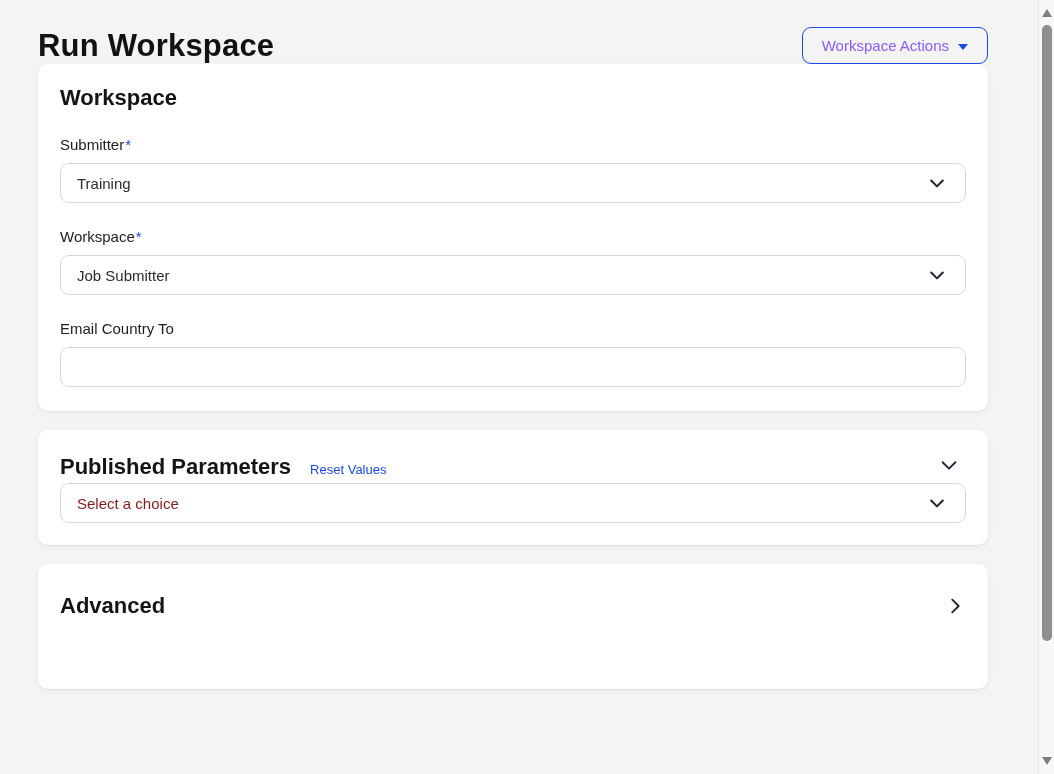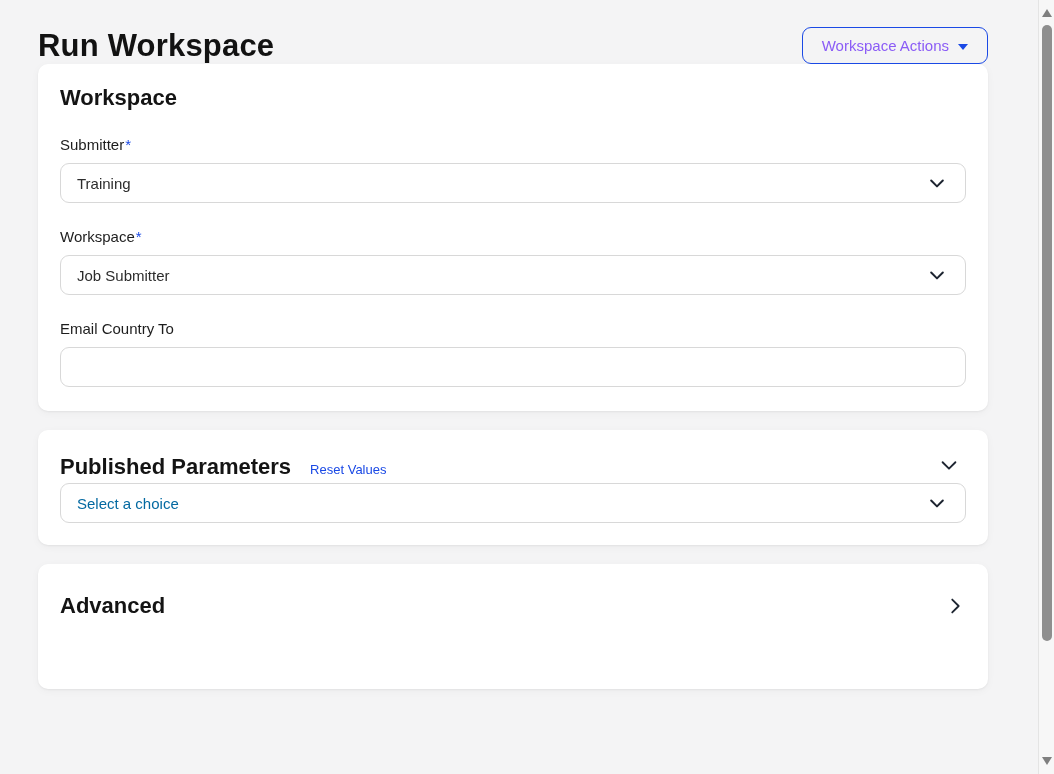--- a/index.html
+++ b/index.html
@@ -53,21 +53,21 @@
 
   .select-box {
     height:40px; width:100%;
     border:1px solid #d8d8d8; border-radius:9px;
     background:#fff;
     display:flex; align-items:center;
     padding:0 18px 0 16px;
     cursor:pointer;
   }
   .select-value { font-size:15px; color:#2c2c2c; display:flex; align-items:center; gap:7px; }
-  .select-value.placeholder { color:#0369a1; }
+  .select-value.placeholder { color:#7f1d1d; }
   .spacer { flex:1; }
   .chev { flex:0 0 auto; display:block; }
 
   .text-input {
     height:40px; width:100%;
     border:1px solid #d8d8d8; border-radius:9px;
     background:#fff;
     font-size:15px; color:#2c2c2c; padding:0 16px;
     font-family:"Liberation Sans", sans-serif;
     outline:none;

